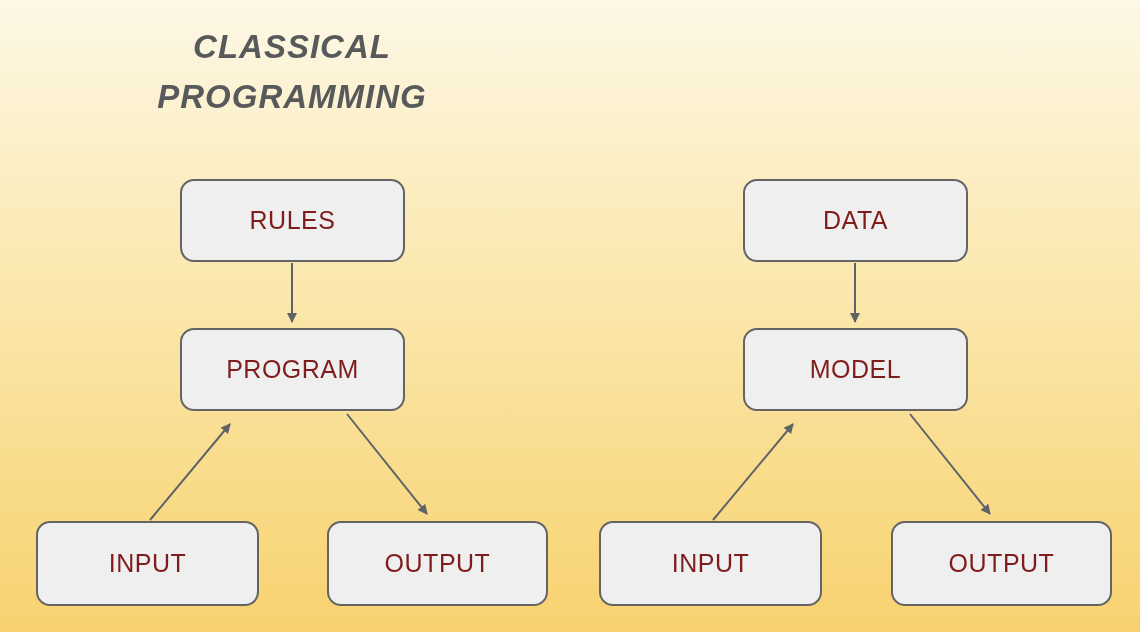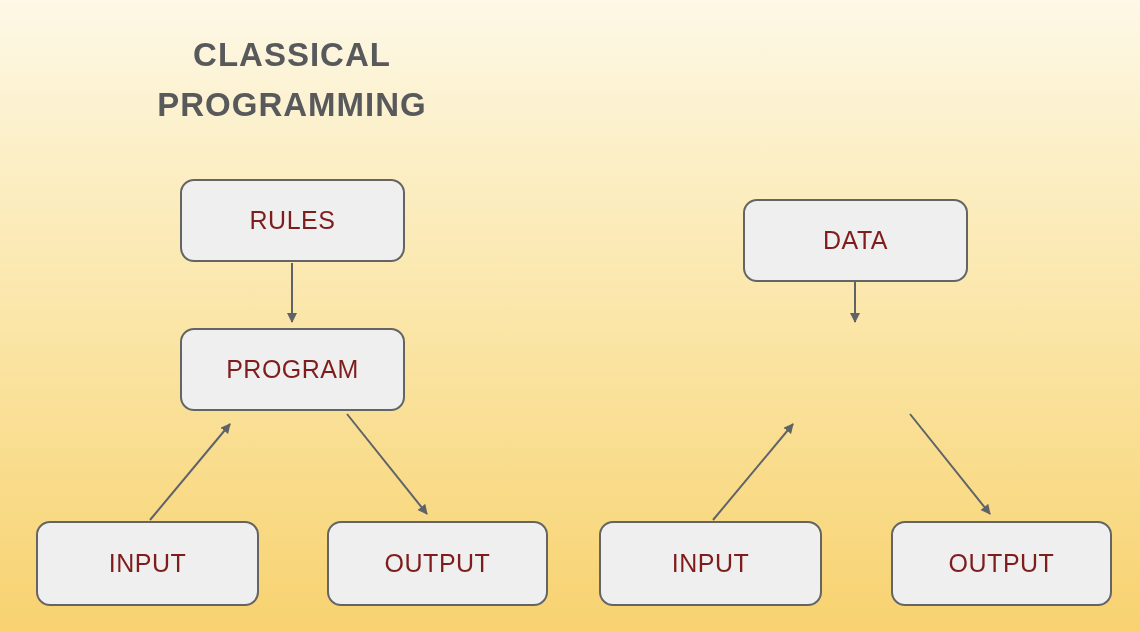--- a/index.html
+++ b/index.html
@@ -9,29 +9,30 @@
   }
   .stage {
     position: relative;
     width: 1140px;
     height: 632px;
     overflow: hidden;
     background: linear-gradient(180deg, #fdf8e7 0%, #fcefc6 25%, #fbe6a9 50%, #f9dc8b 75%, #f8d270 100%);
   }
   .panel-title {
     position: absolute;
-    top: 30px;
+    top: 22px;
     width: 320px;
     text-align: center;
     font-size: 33px;
     line-height: 50px;
     font-weight: bold;
     letter-spacing: 1px;
     color: #58595b;
     user-select: none;
+    font-style: italic;
   }
   .title-left  { left: 132px; }
   .title-right { left: 695px; }
   .node {
     position: absolute;
     box-sizing: border-box;
     background: #efefef;
     border: 2px solid #646464;
     border-radius: 14px;
     display: flex;
@@ -41,21 +42,21 @@
     letter-spacing: 0.5px;
     color: #7f1d1d;
     user-select: none;
   }
   
   .node-rules        { left: 180px; top: 179px; width: 225px; height: 83px; }
   .node-program      { left: 180px; top: 328px; width: 225px; height: 83px; }
   .node-input-left   { left: 36px;  top: 521px; width: 223px; height: 85px; }
   .node-output-left  { left: 327px; top: 521px; width: 221px; height: 85px; }
   
-  .node-data         { left: 743px; top: 179px; width: 225px; height: 83px; margin-top: 20px; }
+  .node-data         { left: 743px; top: 179px; width: 225px; height: 83px; }
   .node-model        { left: 743px; top: 328px; width: 225px; height: 83px; }
   .node-input-right  { left: 599px; top: 521px; width: 223px; height: 85px; }
   .node-output-right { left: 891px; top: 521px; width: 221px; height: 85px; }
   .arrow-layer {
     position: absolute;
     left: 0; top: 0;
     width: 1140px;
     height: 632px;
     pointer-events: none;
   }
@@ -82,16 +83,17 @@
   </svg>
 
   <div class="panel-title title-left">CLASSICAL PROGRAMMING</div>
 
   <div class="node node-rules">RULES</div>
   <div class="node node-program">PROGRAM</div>
   <div class="node node-input-left">INPUT</div>
   <div class="node node-output-left">OUTPUT</div>
 
   <div class="node node-data">DATA</div>
+  <div class="node node-model">MODEL</div>
   <div class="node node-input-right">INPUT</div>
   <div class="node node-output-right">OUTPUT</div>
 
 </div>
 
 </body></html>

